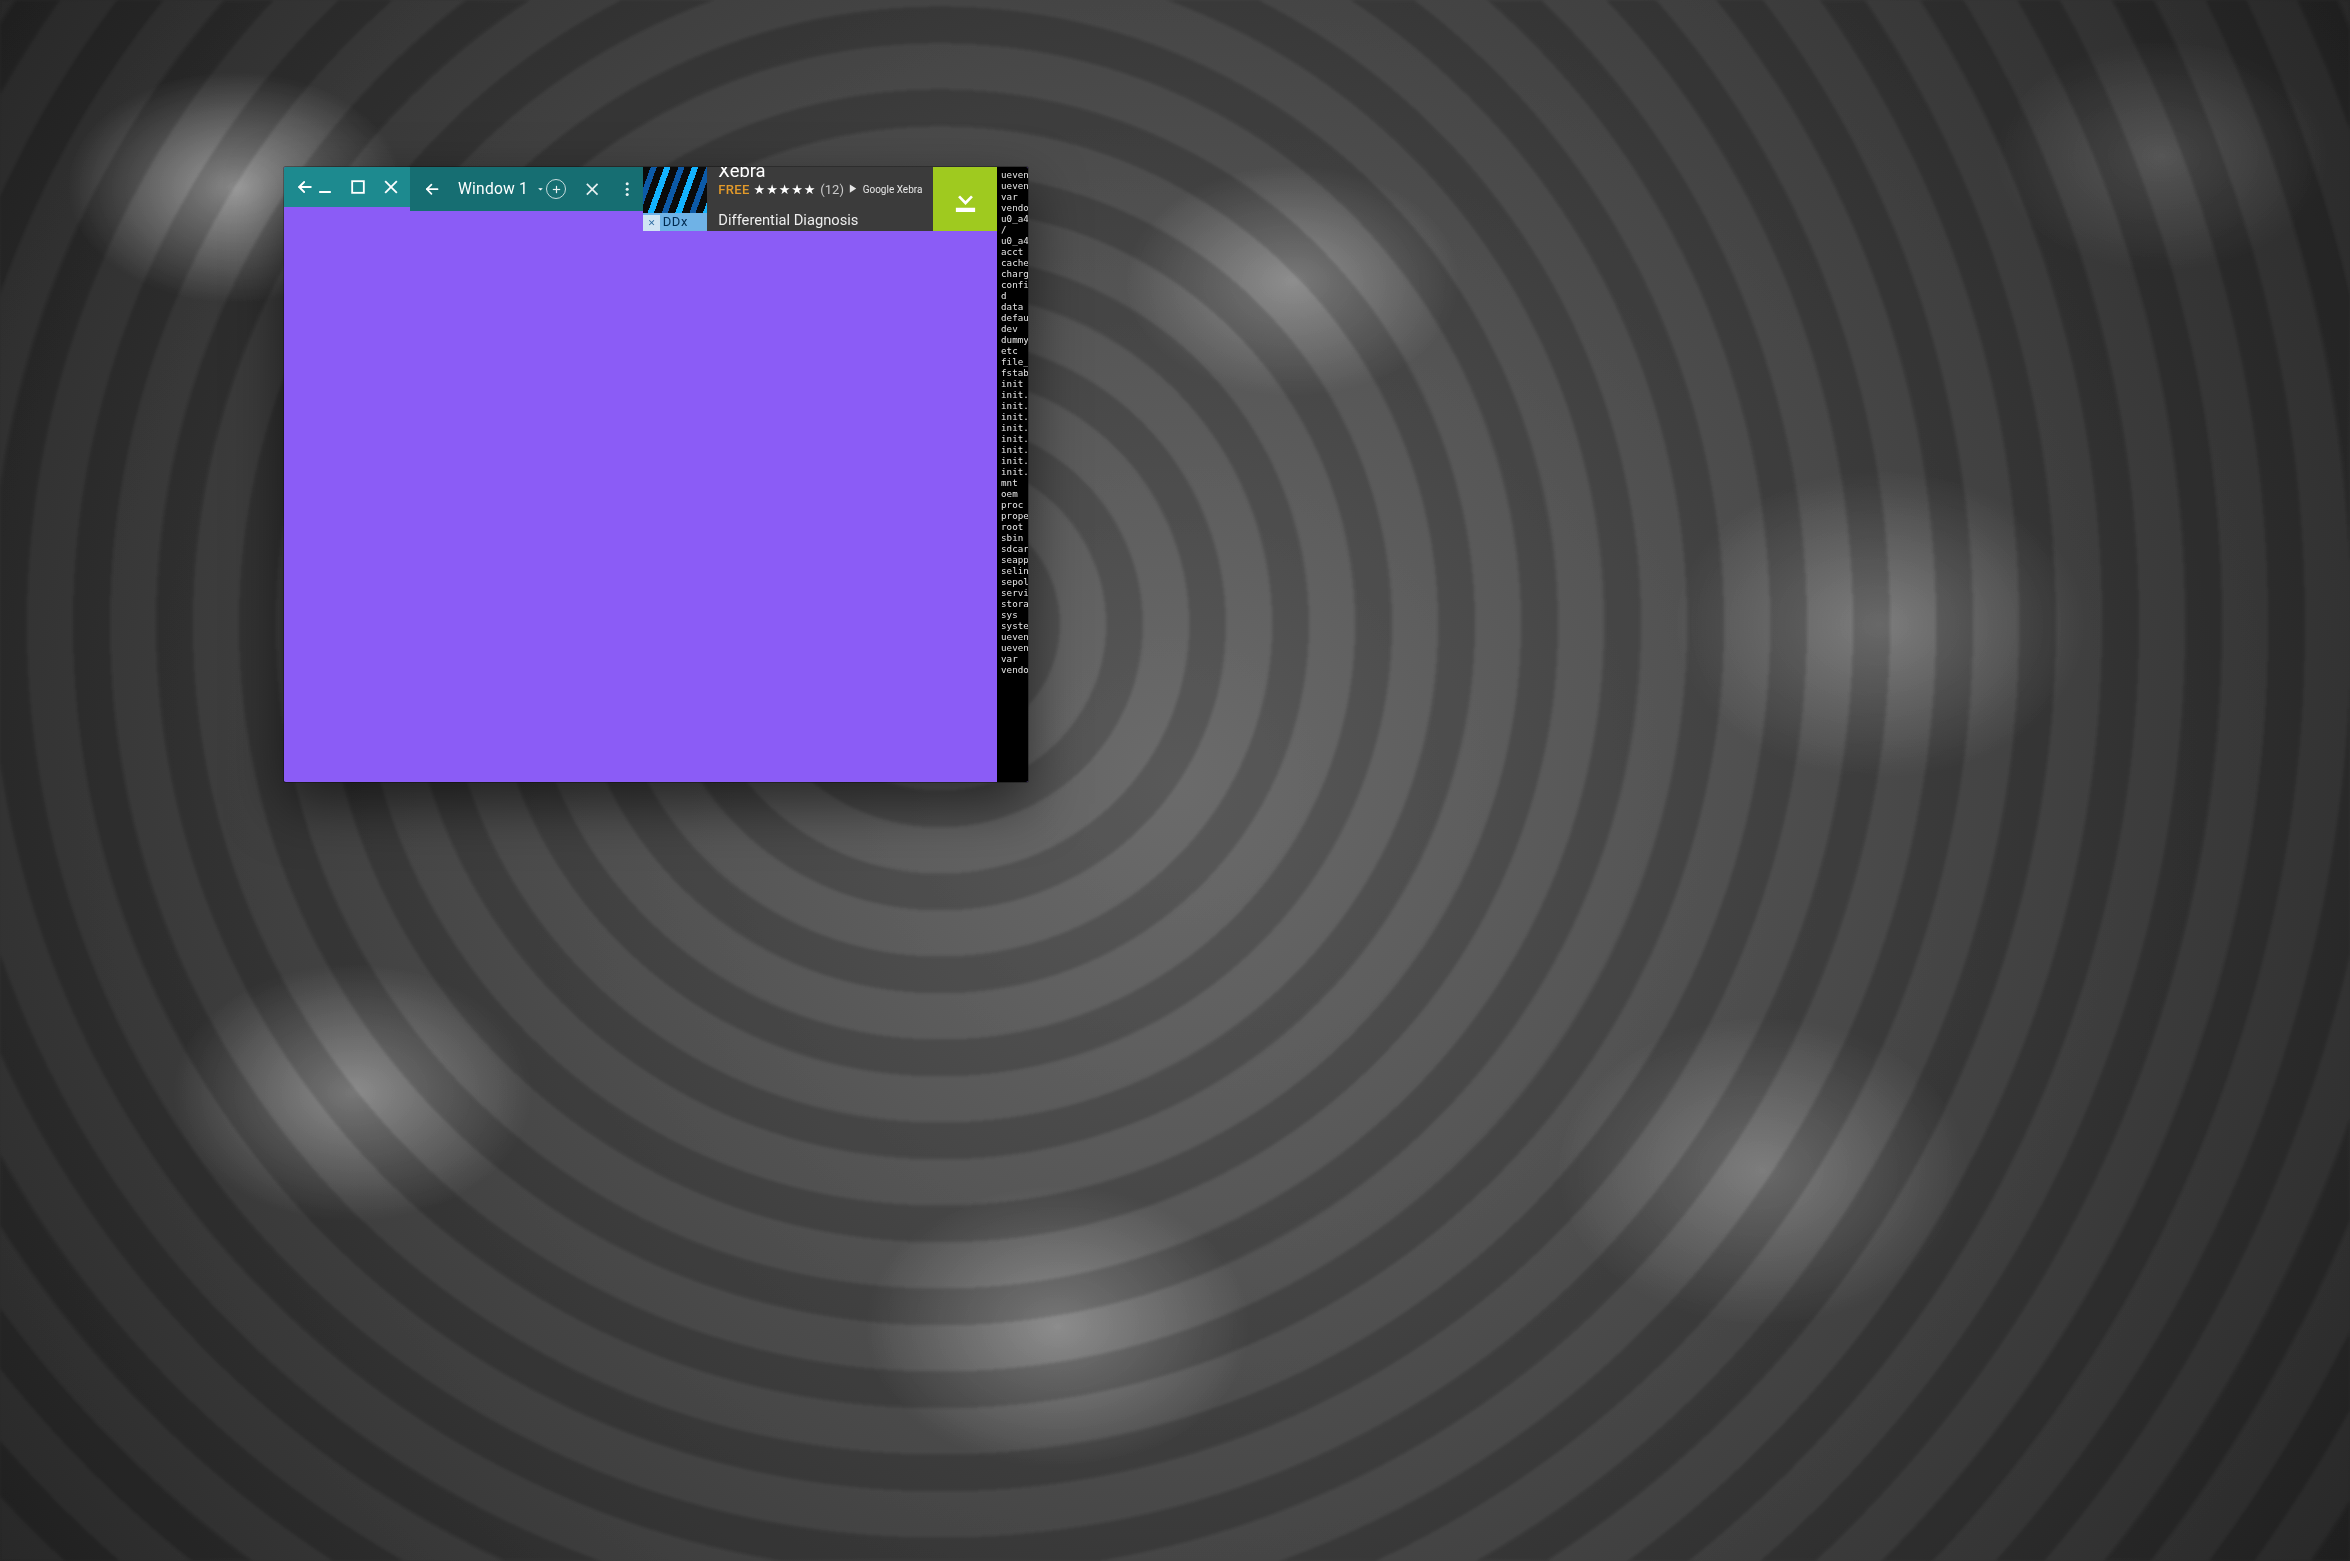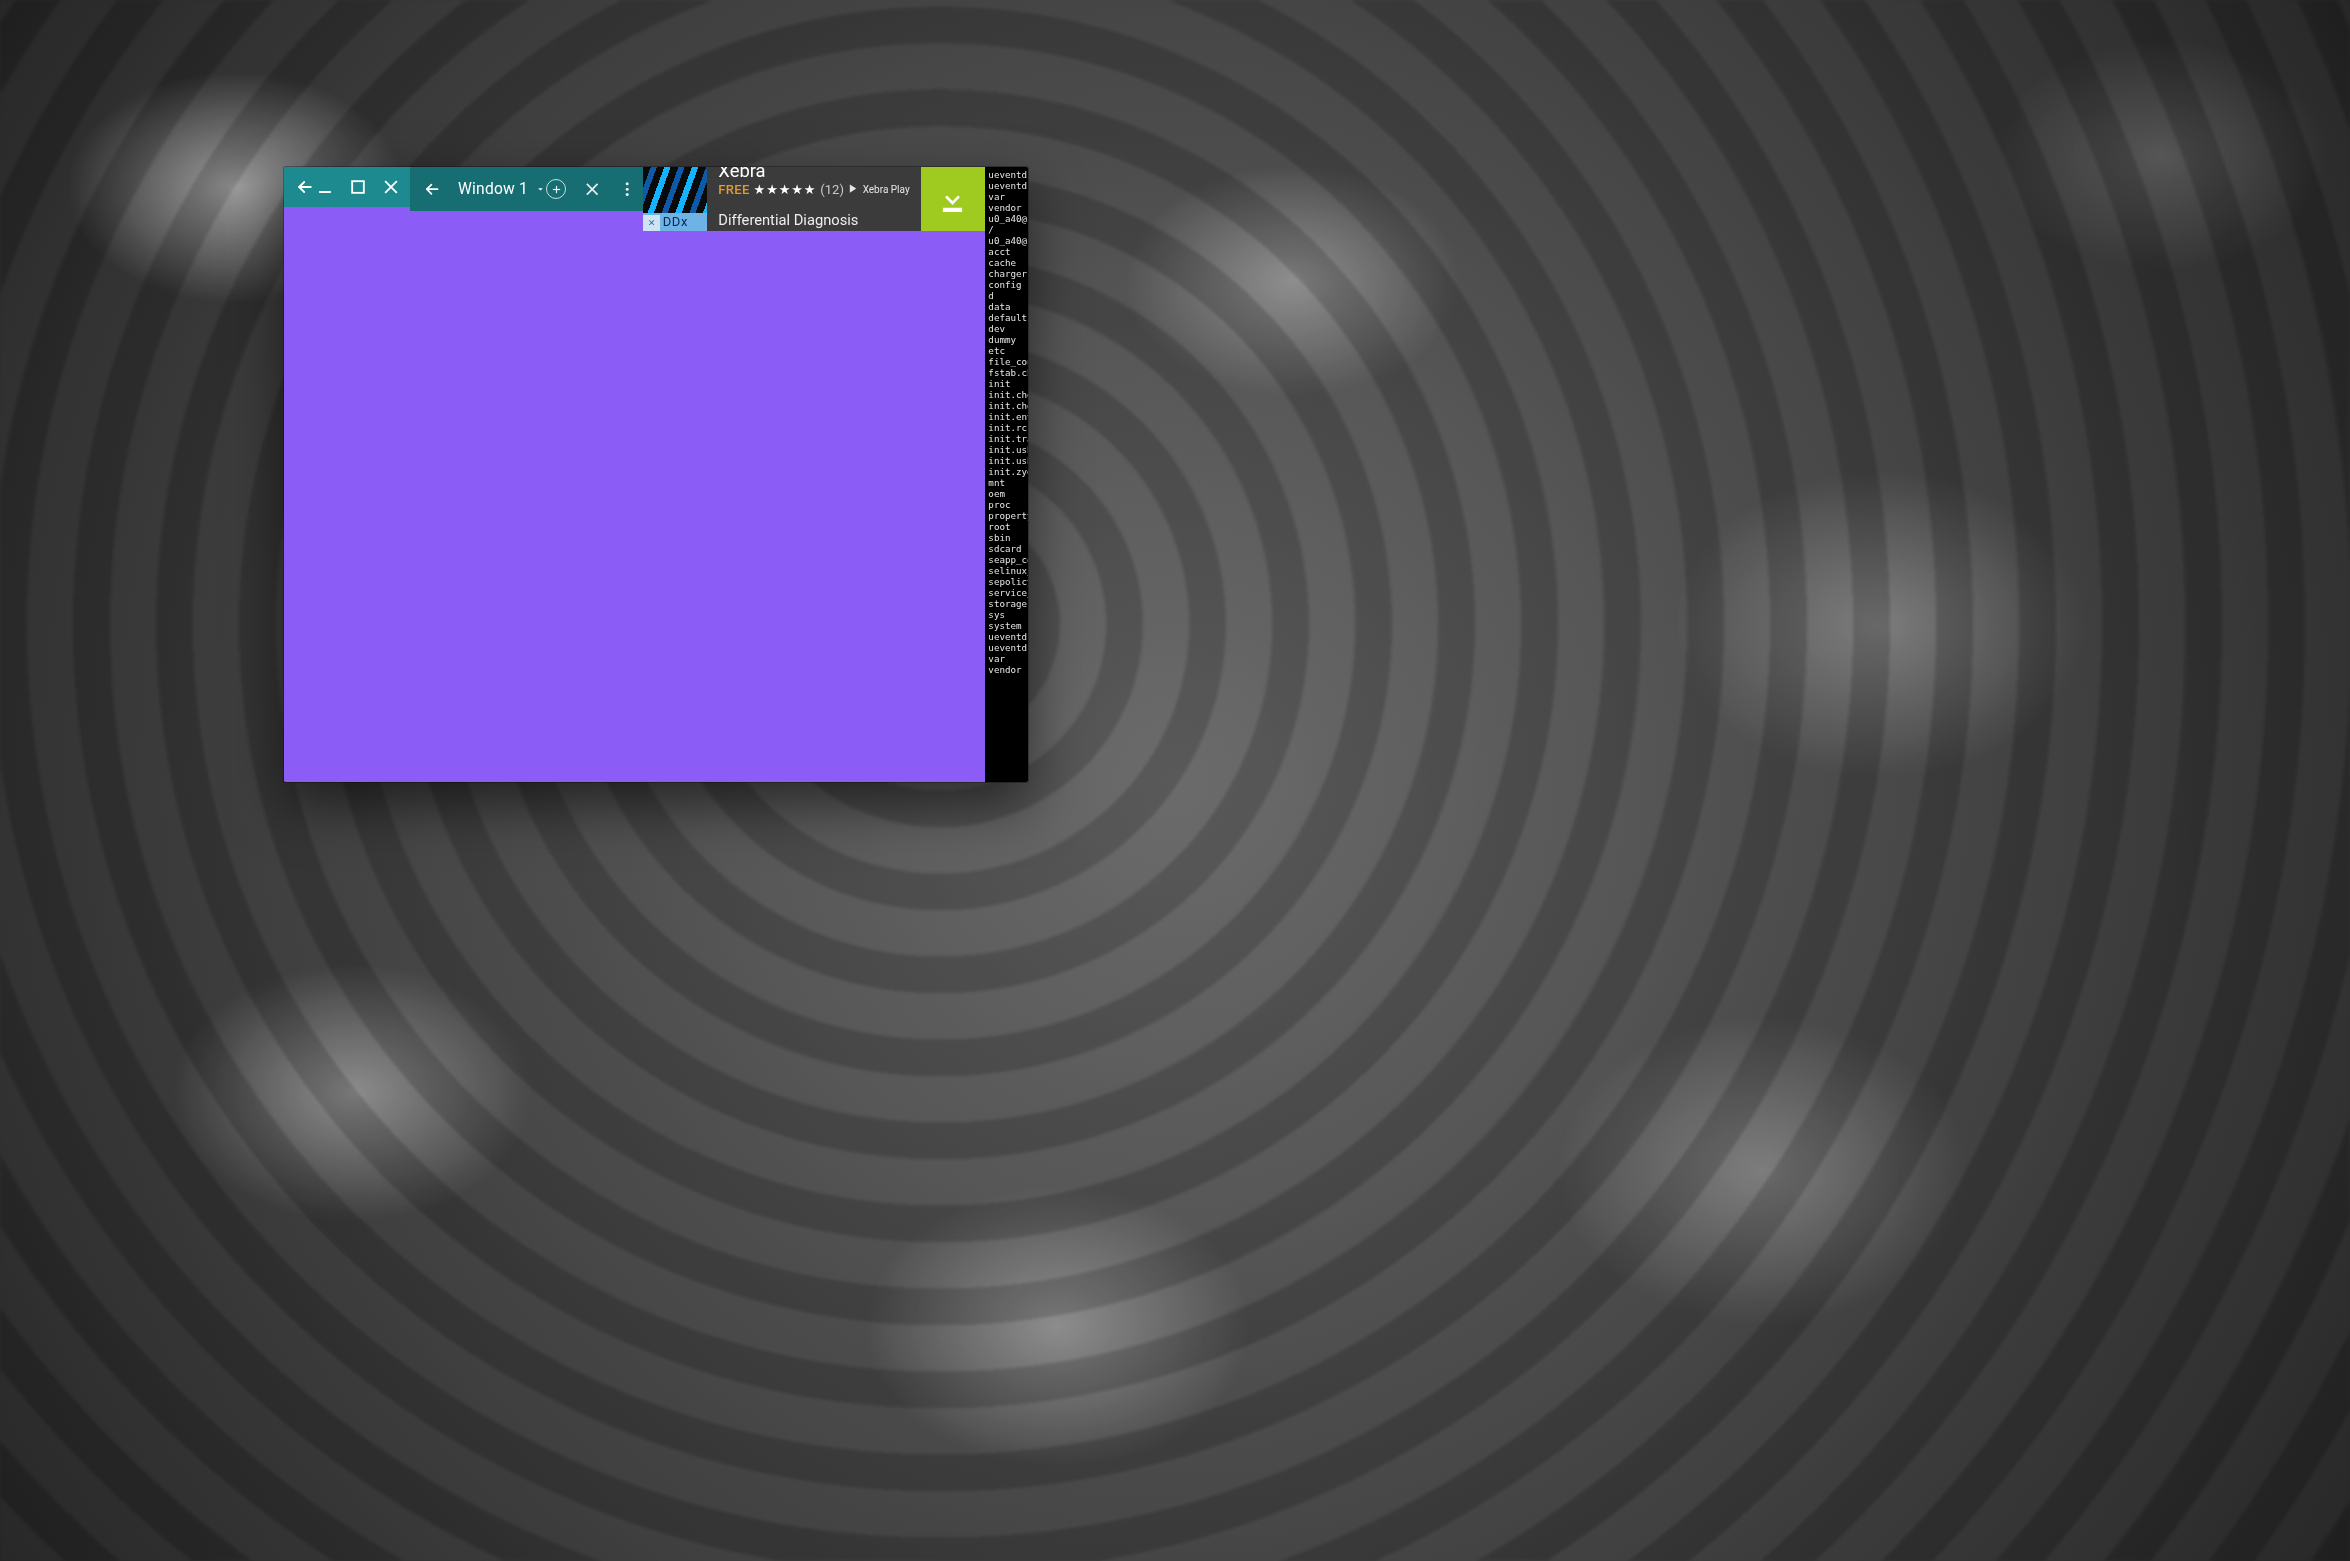--- a/index.html
+++ b/index.html
@@ -195,21 +195,21 @@
       <div class="ad-line2">
         <span class="ad-free" data-interactable="false">FREE</span>
         <span class="stars" data-interactable="false">★★★★★</span>
         <span class="ad-count" data-interactable="false">(12)</span>
         <span class="gplay" data-interactable="false">
           <span data-interactable="false">
             <svg viewBox="0 0 24 24" fill="#e6e6e6">
                 <path d="M4 3l14 9L4 21z"></path>
               </svg>
           </span>
-          <span data-interactable="false">Xebra Play</span>
+          <span data-interactable="false">Google Xebra</span>
         </span>
       </div>
       <div class="ad-sub" data-interactable="false">Differential Diagnosis</div>
     </div>
     <div class="ad-dl" data-interactable="true" title="Download">
       <svg viewBox="0 0 24 24" data-interactable="false">
           <path d="M12 3v10l4-4 1.4 1.4L12 16 6.6 10.4 8 9l4 4V3h0zM5 18h14v3H5z"></path>
         </svg>
     </div>
   </div>

